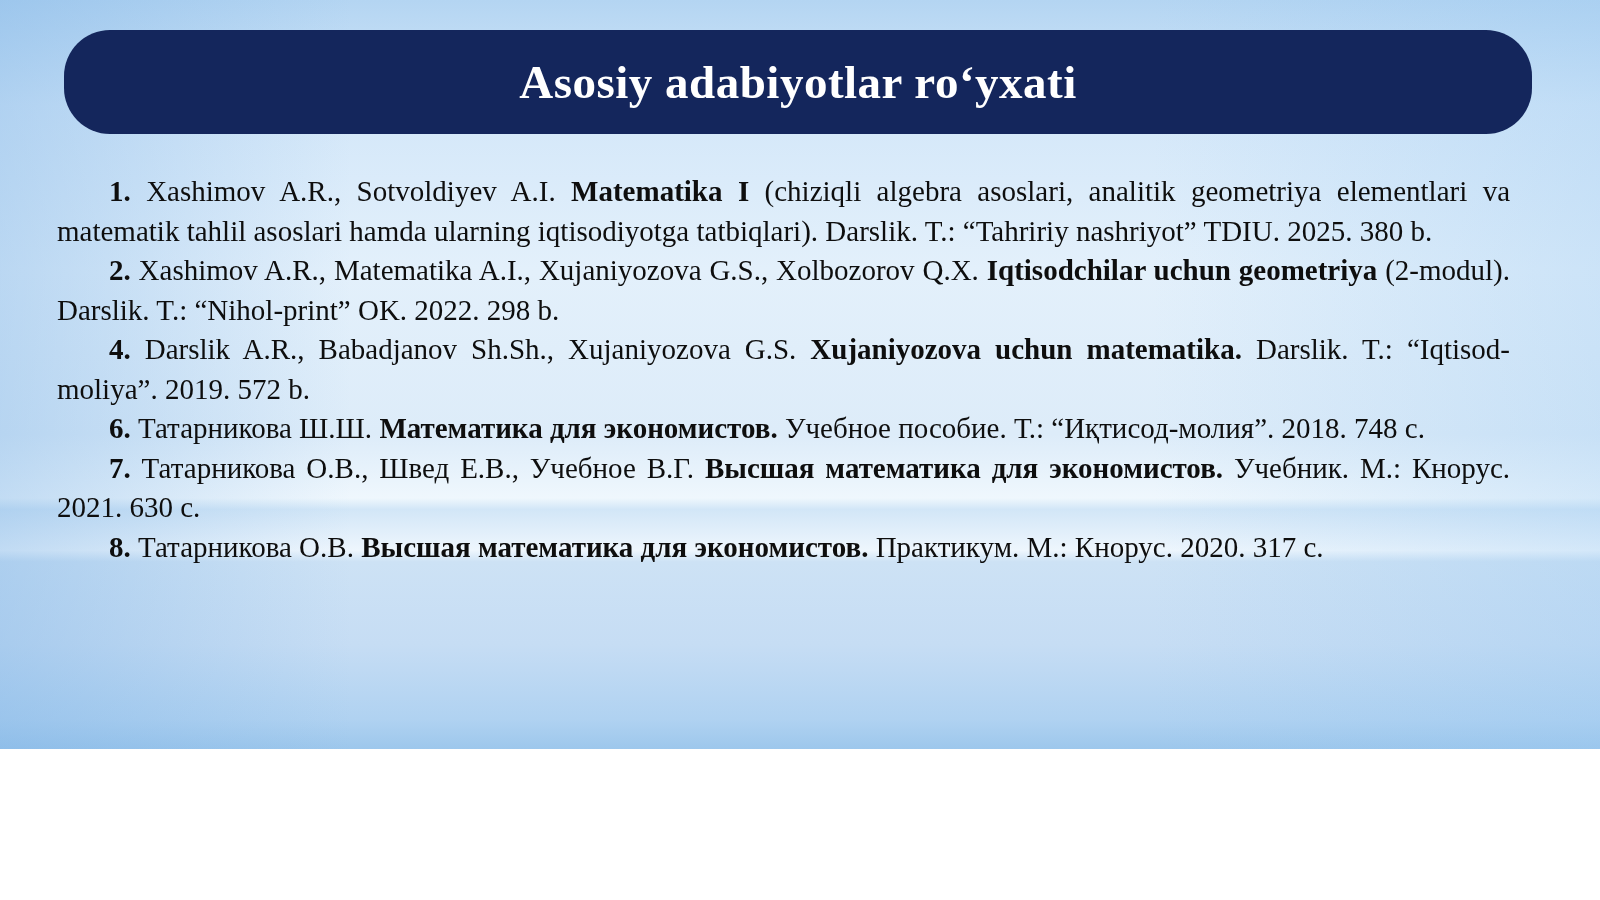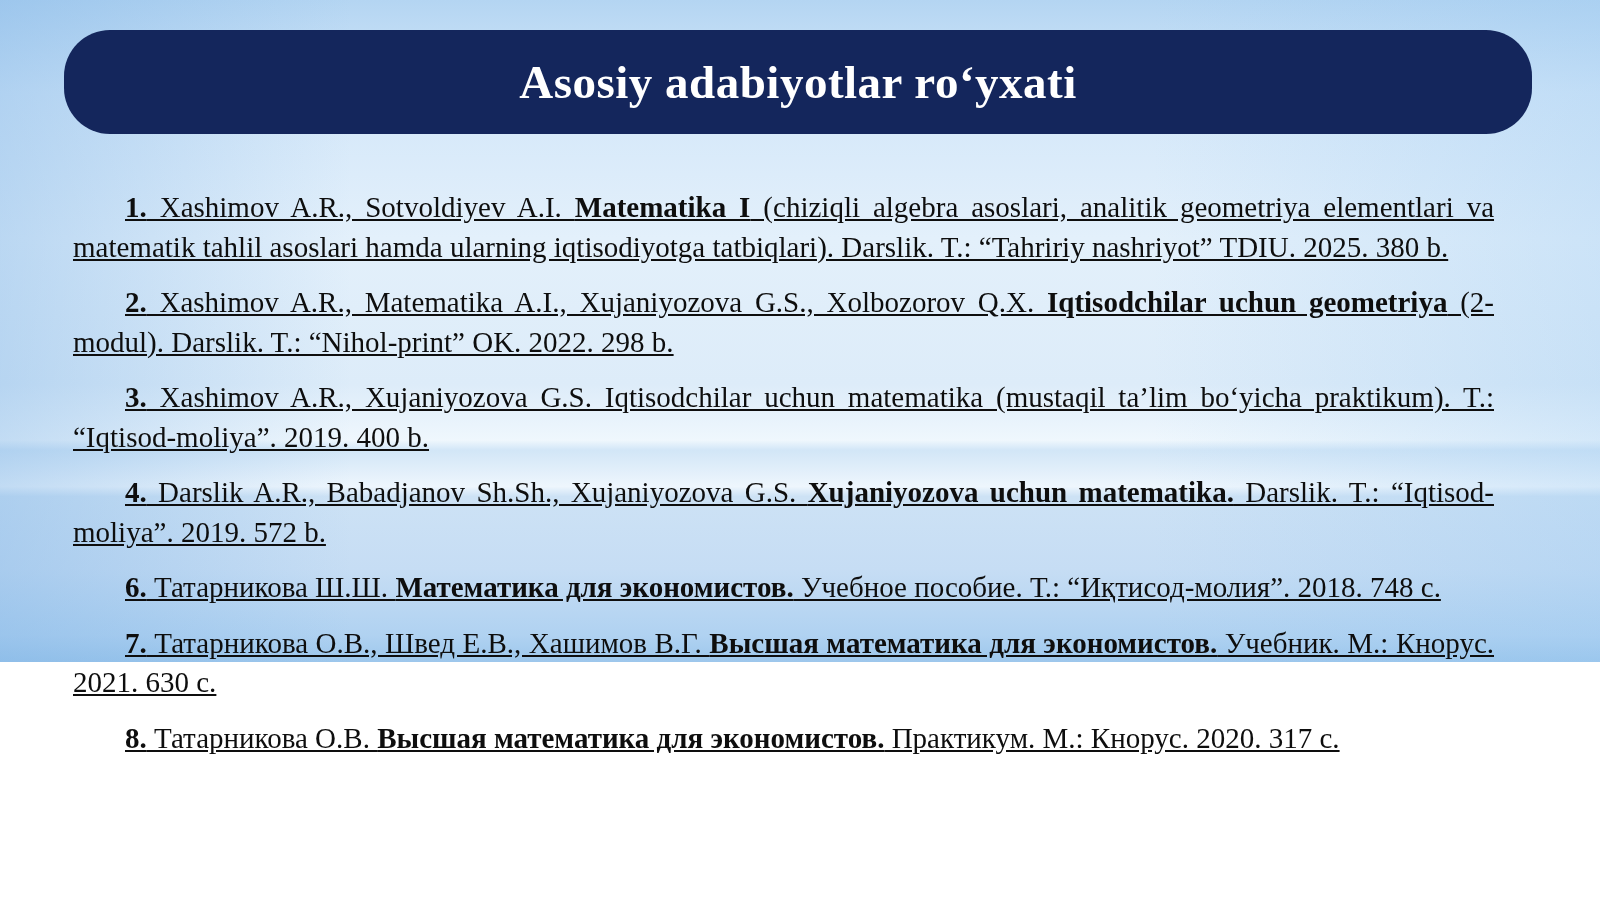--- a/index.html
+++ b/index.html
@@ -8,21 +8,21 @@
   }
   body {
     width: 1600px;
     height: 900px;
     overflow: hidden;
     font-family: "Liberation Serif", "DejaVu Serif", serif;
   }
   .slide {
     position: relative;
     width: 1600px;
-    height: 662px;
+    height: 749px;
     background:
       linear-gradient(to right, rgba(120,175,228,0.38) 0%, rgba(255,255,255,0) 22%, rgba(255,255,255,0) 72%, rgba(150,198,240,0.30) 100%),
       linear-gradient(to bottom,
         #b4d5f2 0%,
         #d3e7f9 14%,
         #e3f0fb 36%,
         #ddecf9 58%,
         #eff7fd 66.5%,
         #d2e6f7 68%,
         #eef6fd 73.5%,
@@ -48,38 +48,36 @@
     font-weight: bold;
     letter-spacing: 0.5px;
   }
   .content {
     position: absolute;
     left: 57px;
     top: 172px;
     width: 1453px;
   }
   .ref {
-    margin: 16px;
+    margin: 0;
     font-size: 29px;
     line-height: 39.5px;
     text-align: justify;
     text-indent: 52px;
-    text-decoration: underline;
   }
   .ref b { font-weight: bold; }
 </style>
 </head>
 <body>
 
 <div class="slide">
   <div class="title-bar" style="background: rgb(20, 38, 92);">
     <h1 style="color: rgb(255, 255, 255);">Asosiy adabiyotlar ro‘yxati</h1>
   </div>
   <div class="content" style="color: rgb(14, 14, 14);">
       <p class="ref"><b>1.</b><span> Xashimov A.R., Sotvoldiyev A.I. </span><b>Matematika I</b><span> (chiziqli algebra asoslari, analitik geometriya elementlari va matematik tahlil asoslari hamda ularning iqtisodiyotga tatbiqlari). Darslik. T.: “Tahririy nashriyot” TDIU. 2025. 380 b.</span></p>
       <p class="ref"><b>2.</b><span> Xashimov A.R., Matematika A.I., Xujaniyozova G.S., Xolbozorov Q.X. </span><b>Iqtisodchilar uchun geometriya</b><span> (2-modul). Darslik. T.: “Nihol-print” OK. 2022. 298 b.</span></p>
-      <p class="ref"><b>3.</b><span> Xashimov A.R., Xujaniyozova G.S. Iqtisodchilar uchun matematika (mustaqil ta’lim bo‘yicha praktikum). T.: “Iqtisod-moliya”. 2019. 400 b.</span></p>
       <p class="ref"><b>4.</b><span> Darslik A.R., Babadjanov Sh.Sh., Xujaniyozova G.S. </span><b>Xujaniyozova uchun matematika.</b><span> Darslik. T.: “Iqtisod-moliya”. 2019. 572 b.</span></p>
       <p class="ref"><b>6.</b><span> Татарникова Ш.Ш. </span><b>Математика для экономистов.</b><span> Учебное пособие. Т.: “Иқтисод-молия”. 2018. 748 с.</span></p>
-      <p class="ref"><b>7.</b><span> Татарникова О.В., Швед Е.В., Хашимов В.Г. </span><b>Высшая математика для экономистов.</b><span> Учебник. М.: Кнорус. 2021. 630 с.</span></p>
+      <p class="ref"><b>7.</b><span> Татарникова О.В., Швед Е.В., Учебное В.Г. </span><b>Высшая математика для экономистов.</b><span> Учебник. М.: Кнорус. 2021. 630 с.</span></p>
       <p class="ref"><b>8.</b><span> Татарникова О.В. </span><b>Высшая математика для экономистов.</b><span> Практикум. М.: Кнорус. 2020. 317 с.</span></p>
     </div>
 </div>
 
 </body></html>

